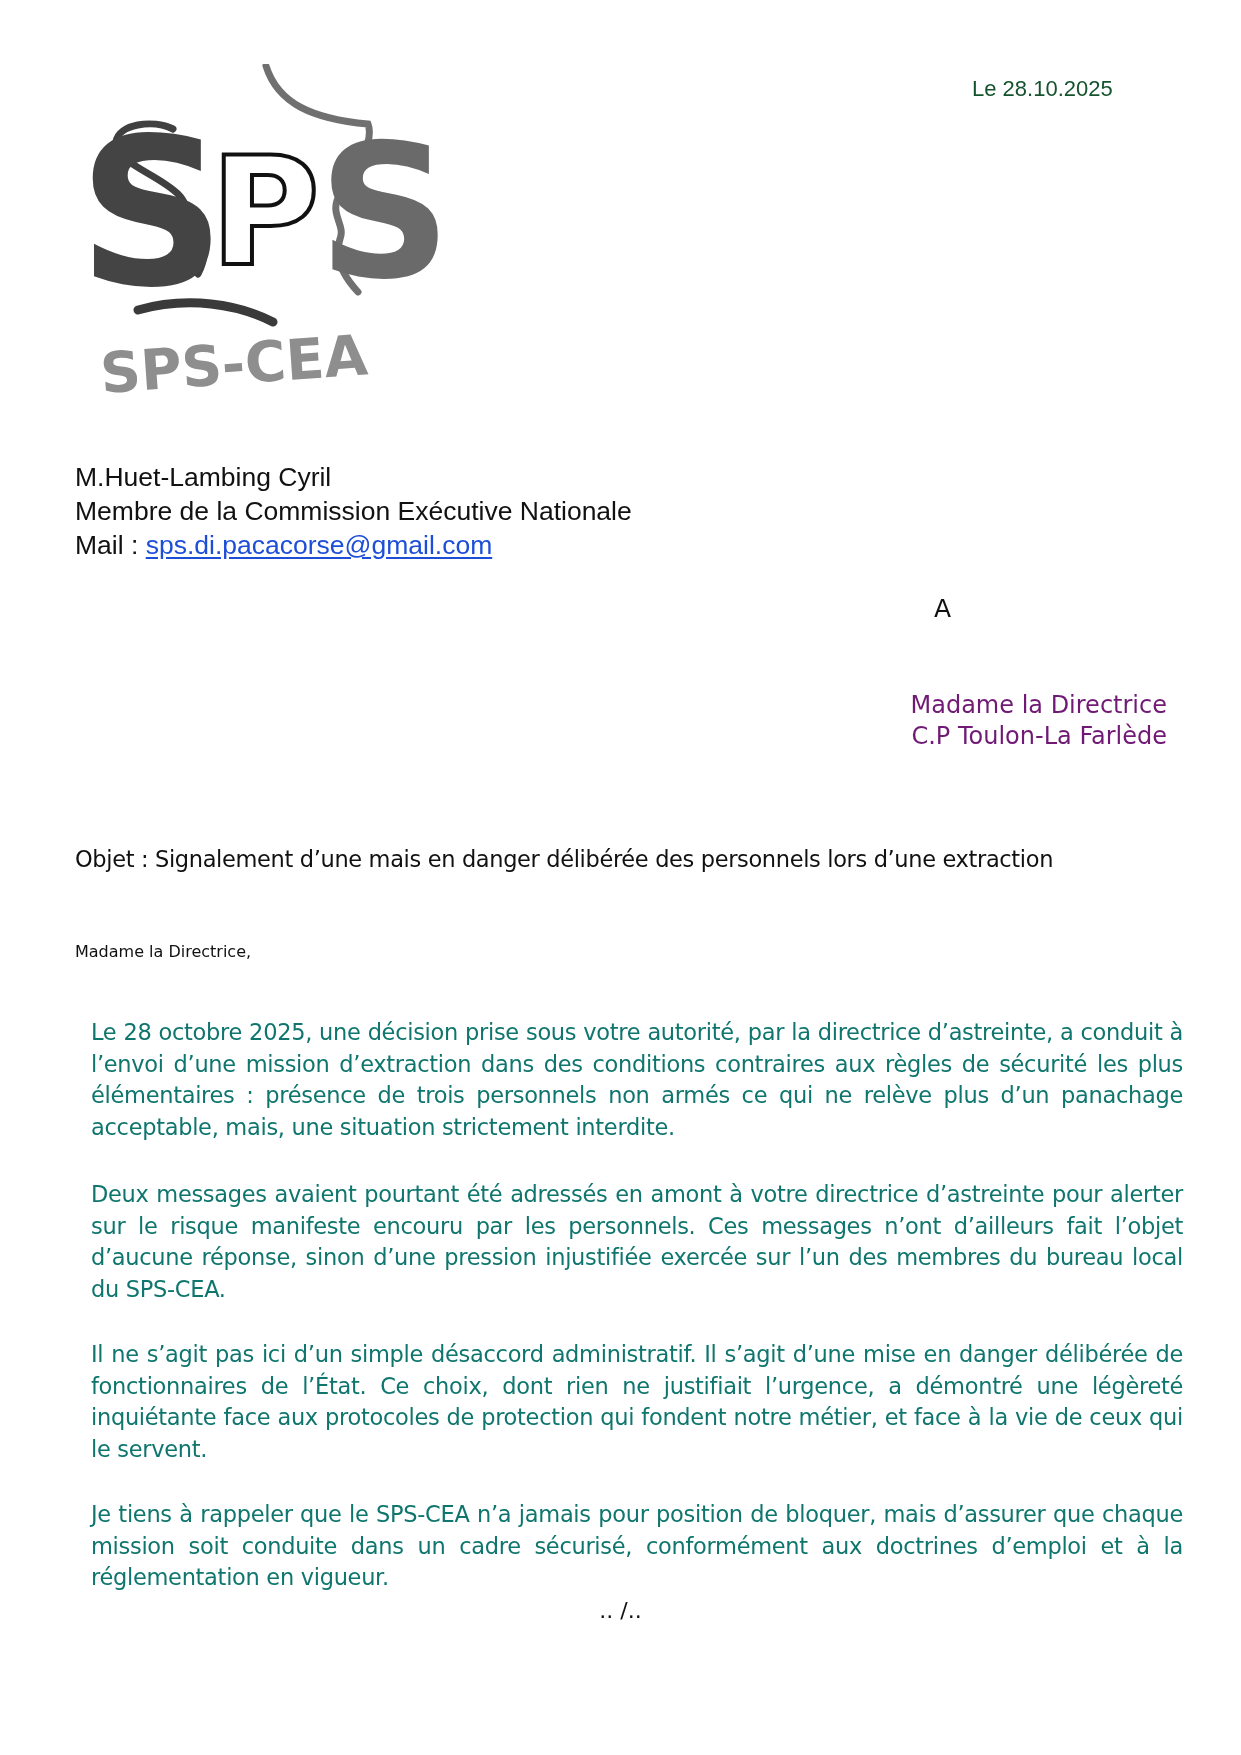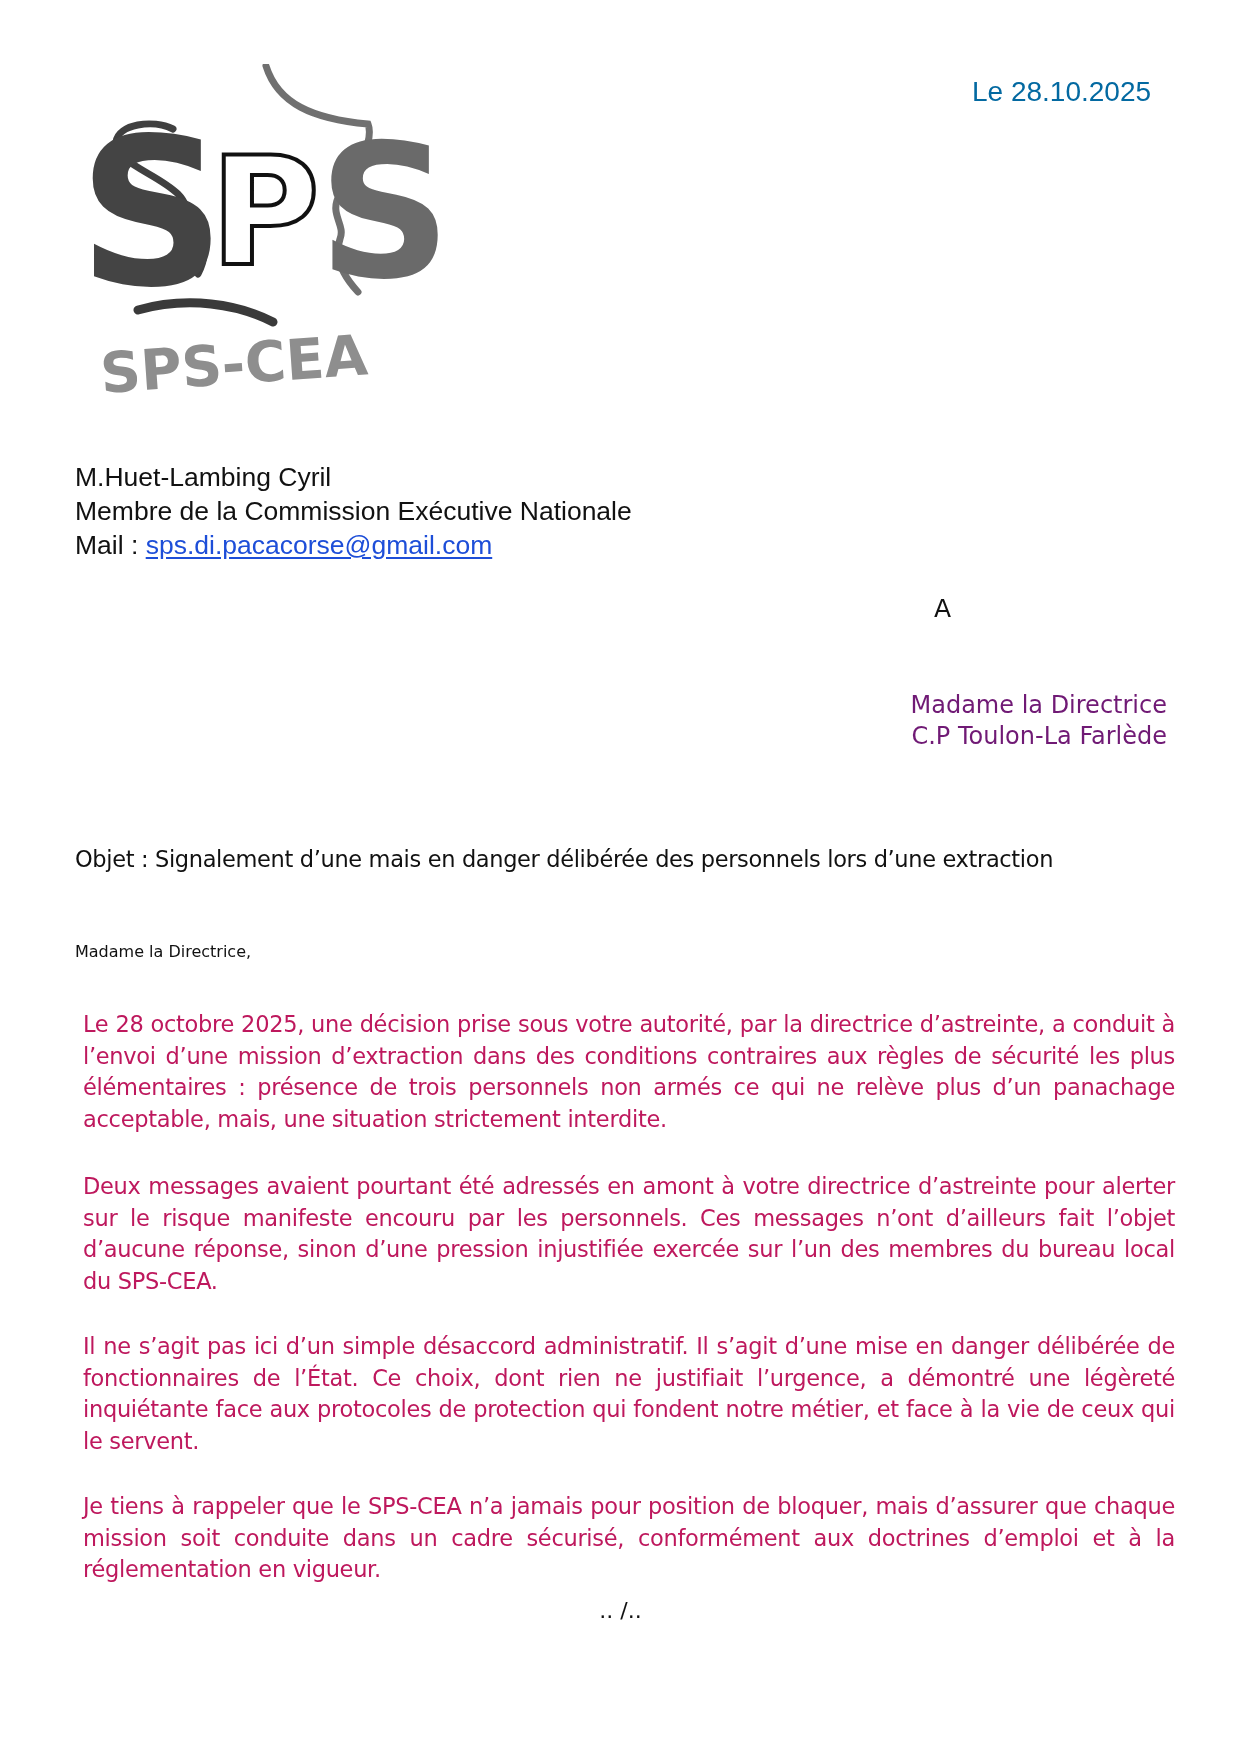--- a/index.html
+++ b/index.html
@@ -19,22 +19,22 @@
       left: 78px;
       top: 64px;
       width: 380px;
       height: 350px;
     }
     .date {
       position: absolute;
       left: 972px;
       top: 76px;
       font-family: "Liberation Sans", sans-serif;
-      font-size: 28px;
-      color: #0369a1;
+      font-size: 22px;
+      color: #14532d;
     }
     .sender {
       position: absolute;
       left: 75px;
       top: 460px;
       font-family: "Liberation Sans", sans-serif;
       font-size: 26.5px;
       line-height: 34px;
       color: #111;
     }
@@ -84,22 +84,22 @@
     }
     .para {
       position: absolute;
       left: 75px;
       width: 1092px;
       font-family: "DejaVu Sans", sans-serif;
       font-size: 22.5px;
       line-height: 31.5px;
       letter-spacing: -0.3px;
       text-align: justify;
-      color: #be185d;
-      margin: 8px;
+      color: #0f766e;
+      margin: 16px;
     }
     #p1 { top: 1001px; }
     #p2 { top: 1163px; }
     #p3 { top: 1323px; }
     #p4 { top: 1483px; }
     .continuation {
       position: absolute;
       left: 0;
       width: 1241px;
       top: 1598px;

